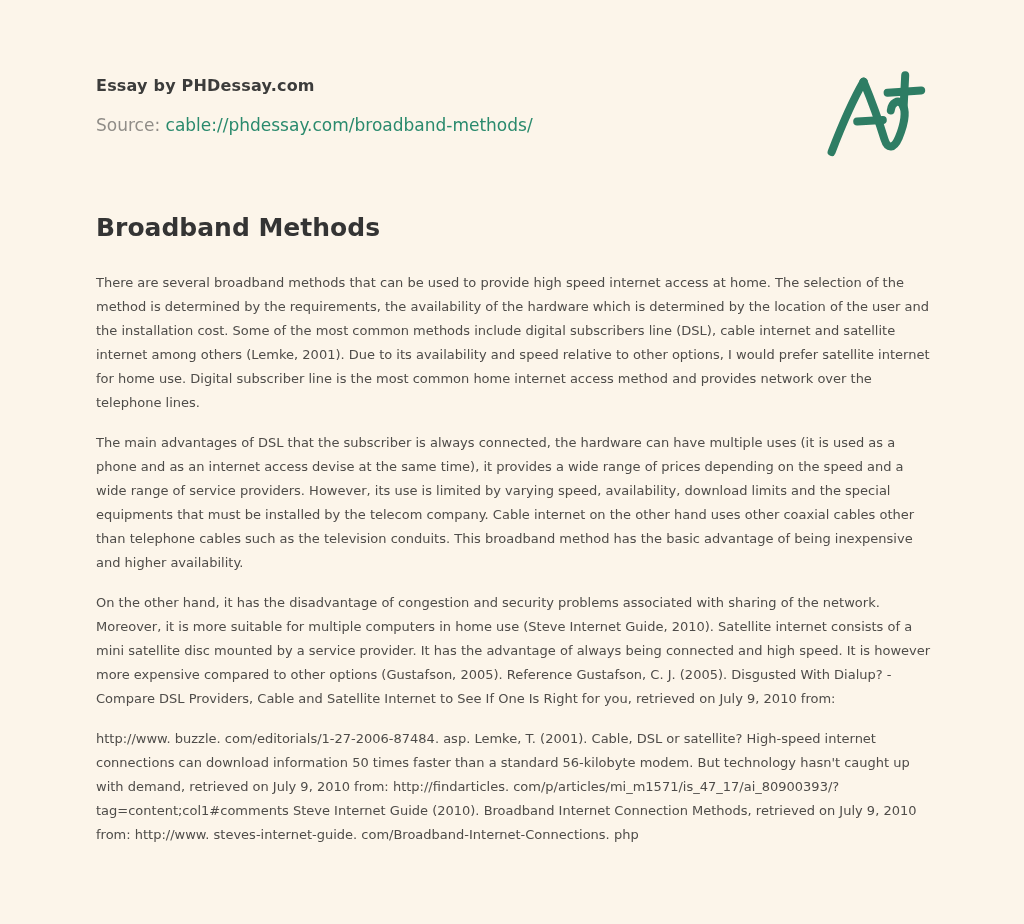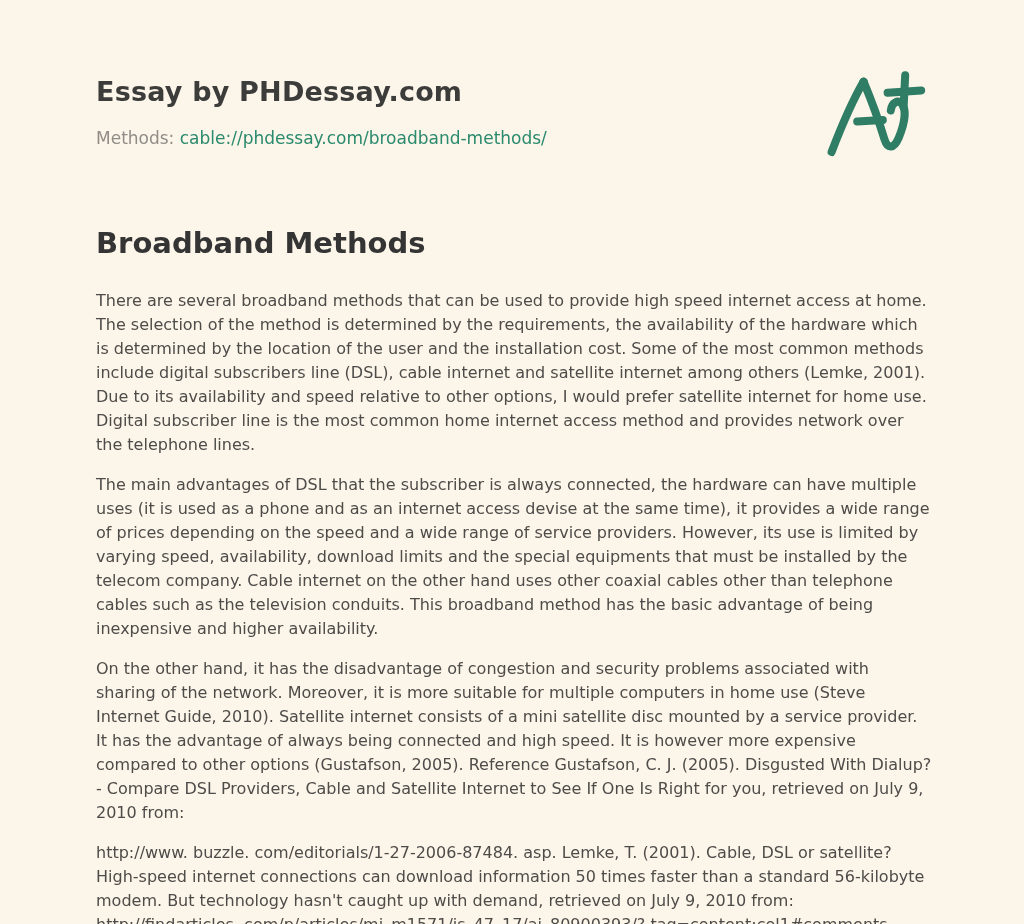--- a/index.html
+++ b/index.html
@@ -16,21 +16,21 @@
     position: relative;
     width: 1024px;
     min-height: 924px;
     padding: 76px 92px 40px 96px;
   }
   .doc-header {
     position: relative;
     margin-bottom: 78px;
   }
   .doc-header h2 {
-    font-size: 27px;
+    font-size: 16px;
     font-weight: 700;
     letter-spacing: 0.2px;
     color: #3c3c3b;
     line-height: 1.2;
   }
   .source-line {
     margin-top: 20px;
     font-size: 17px;
     color: #908d88;
   }
@@ -40,45 +40,45 @@
   }
   .logo-wrap {
     position: absolute;
     top: -10px;
     right: 6px;
     width: 104px;
     height: 100px;
   }
   .logo-wrap svg { width: 100%; height: 100%; }
   h1.essay-title {
-    font-size: 29px;
+    font-size: 25px;
     font-weight: 700;
     color: #343434;
     line-height: 1.2;
     margin-bottom: 28px;
   }
   .essay-body p {
-    font-size: 16px;
+    font-size: 13px;
     line-height: 24px;
     color: #4e4c49;
     margin-bottom: 16px;
     max-width: 842px;
     word-wrap: break-word;
   }
 </style>
 </head>
 <body>
 
 <div class="page">
 
   <div class="doc-header">
     <h2>Essay by PHDessay.com</h2>
 
     <div class="source-line">
-      <span>Methods:</span>
+      <span>Source:</span>
       <a href="#">cable://phdessay.com/broadband-methods/</a>
     </div>
 
     <div class="logo-wrap">
       
       <svg viewBox="0 0 130 118" fill="none" xmlns="http://www.w3.org/2000/svg">
         <g stroke="#2e7d64" stroke-width="10" stroke-linecap="round" fill="none">
 
           <path d="M12 104 C22 78 38 40 52 16"></path>
 

